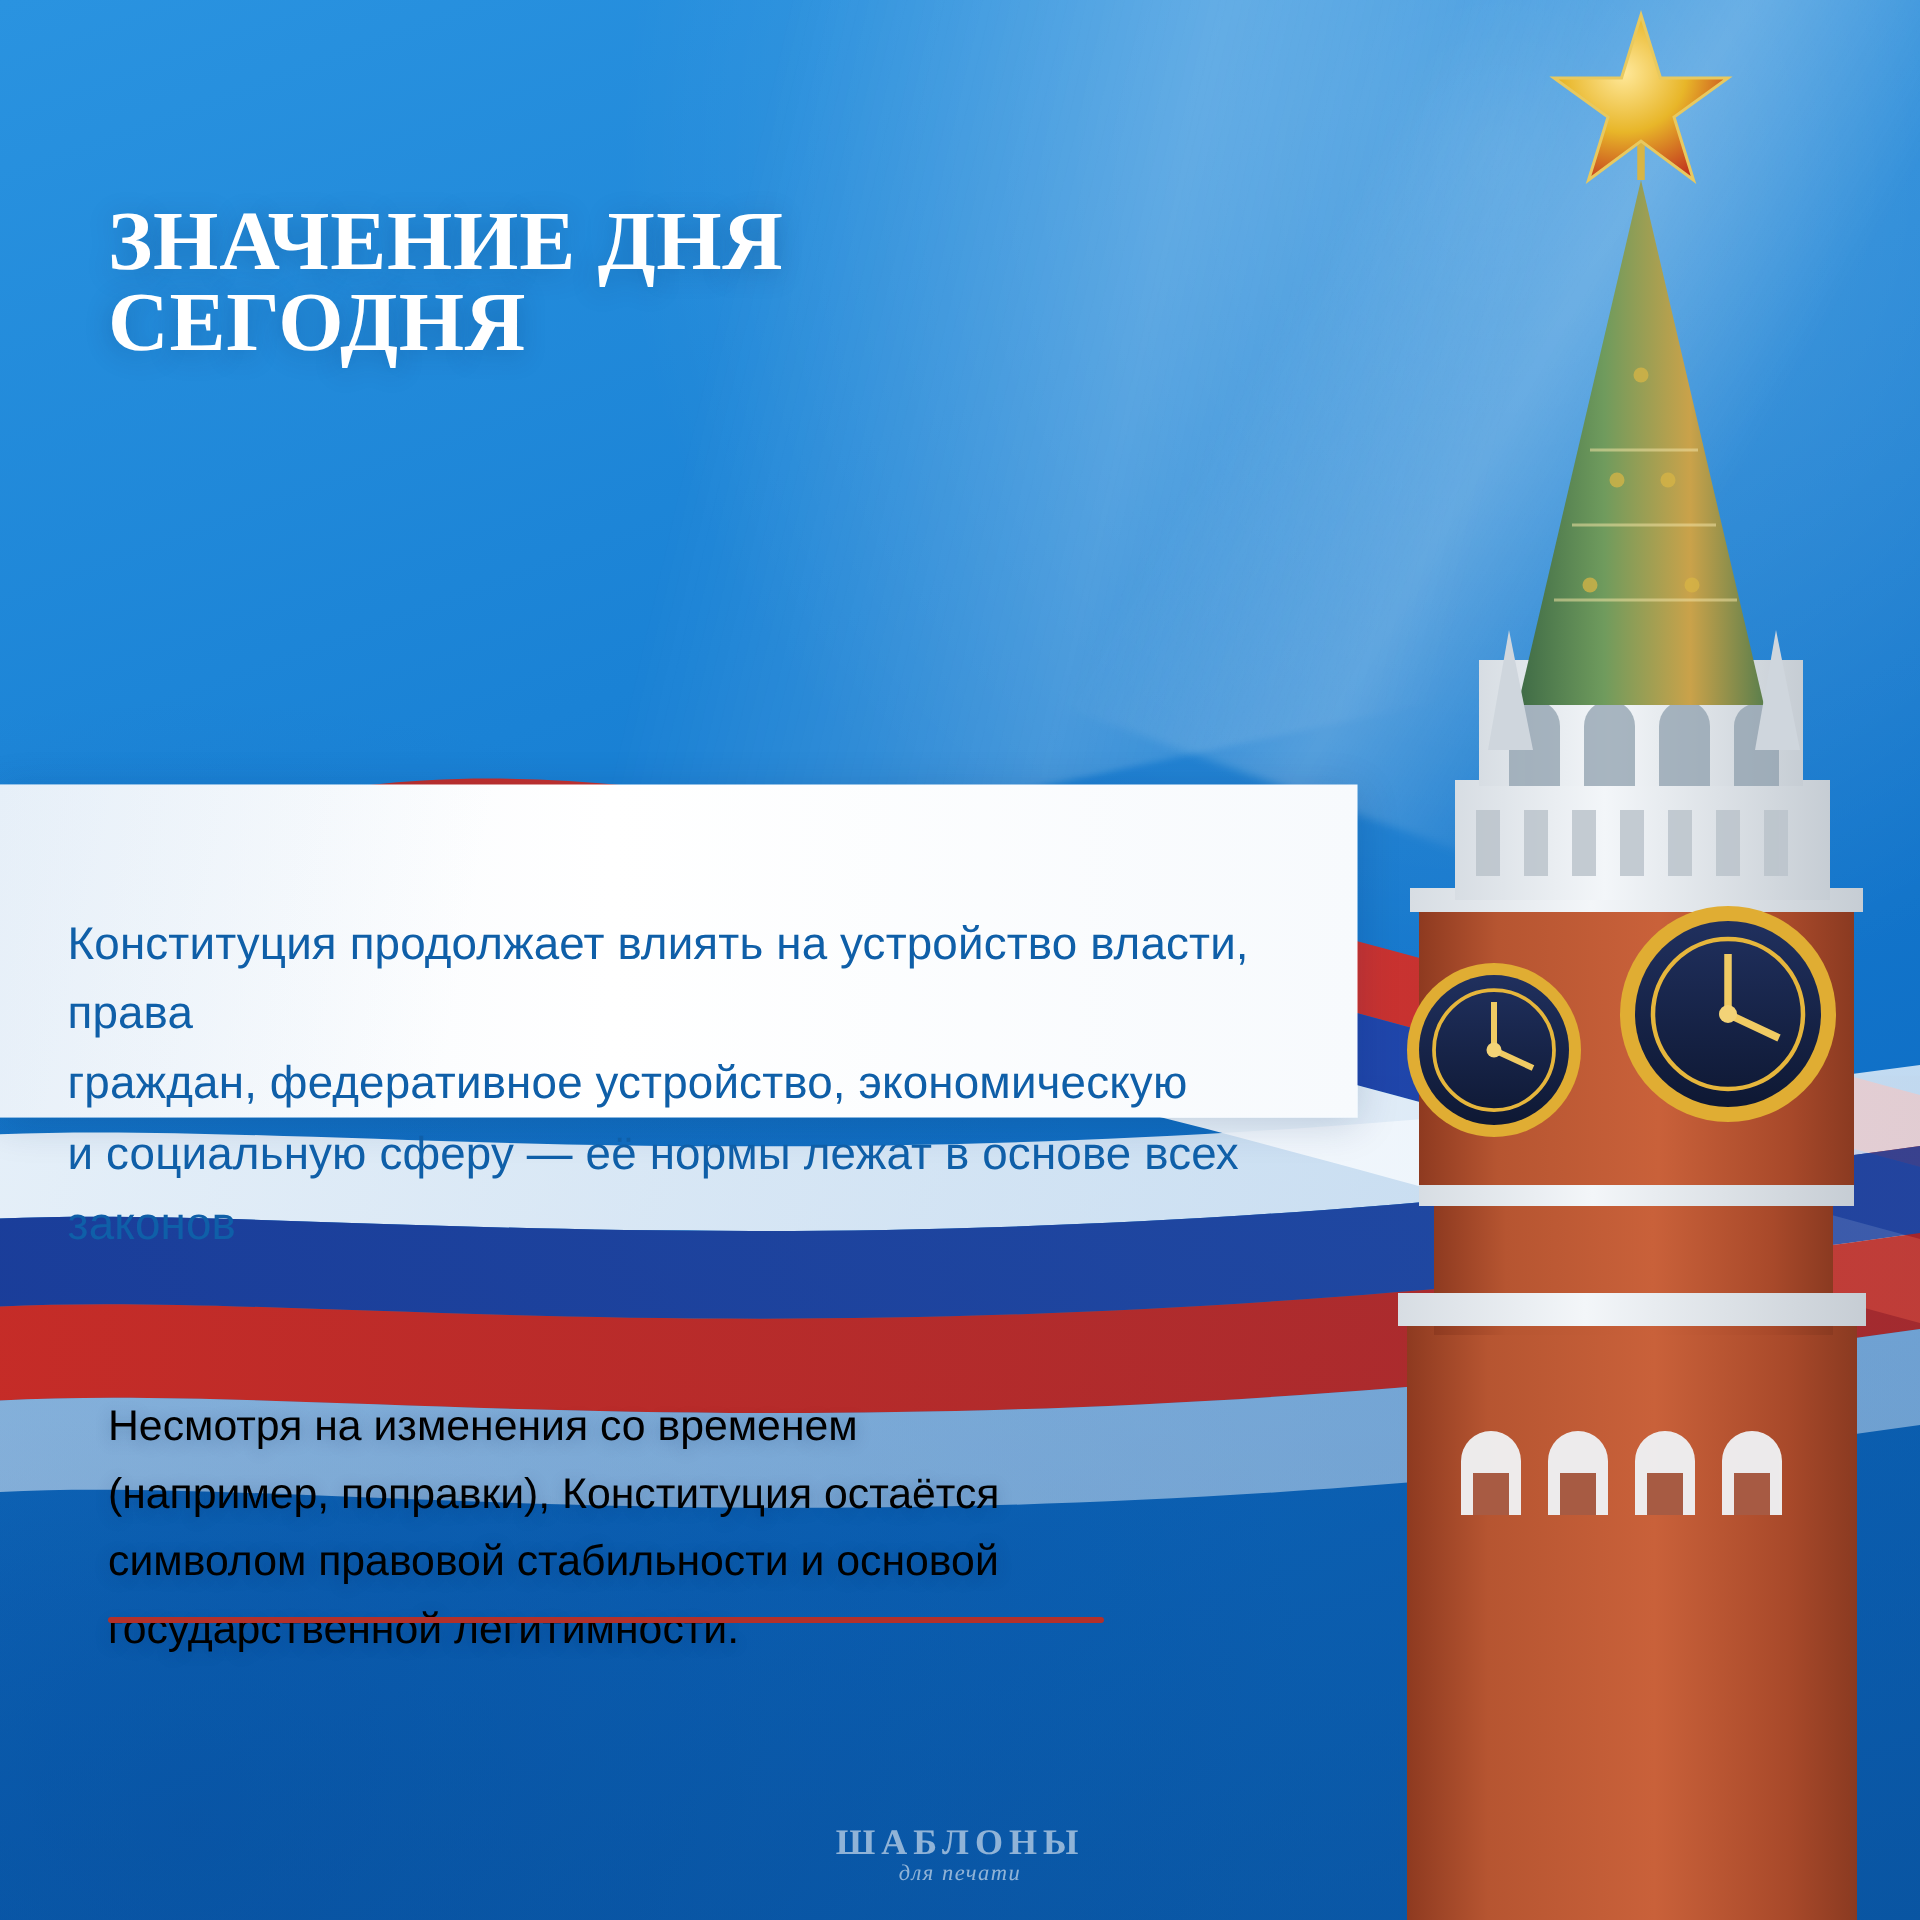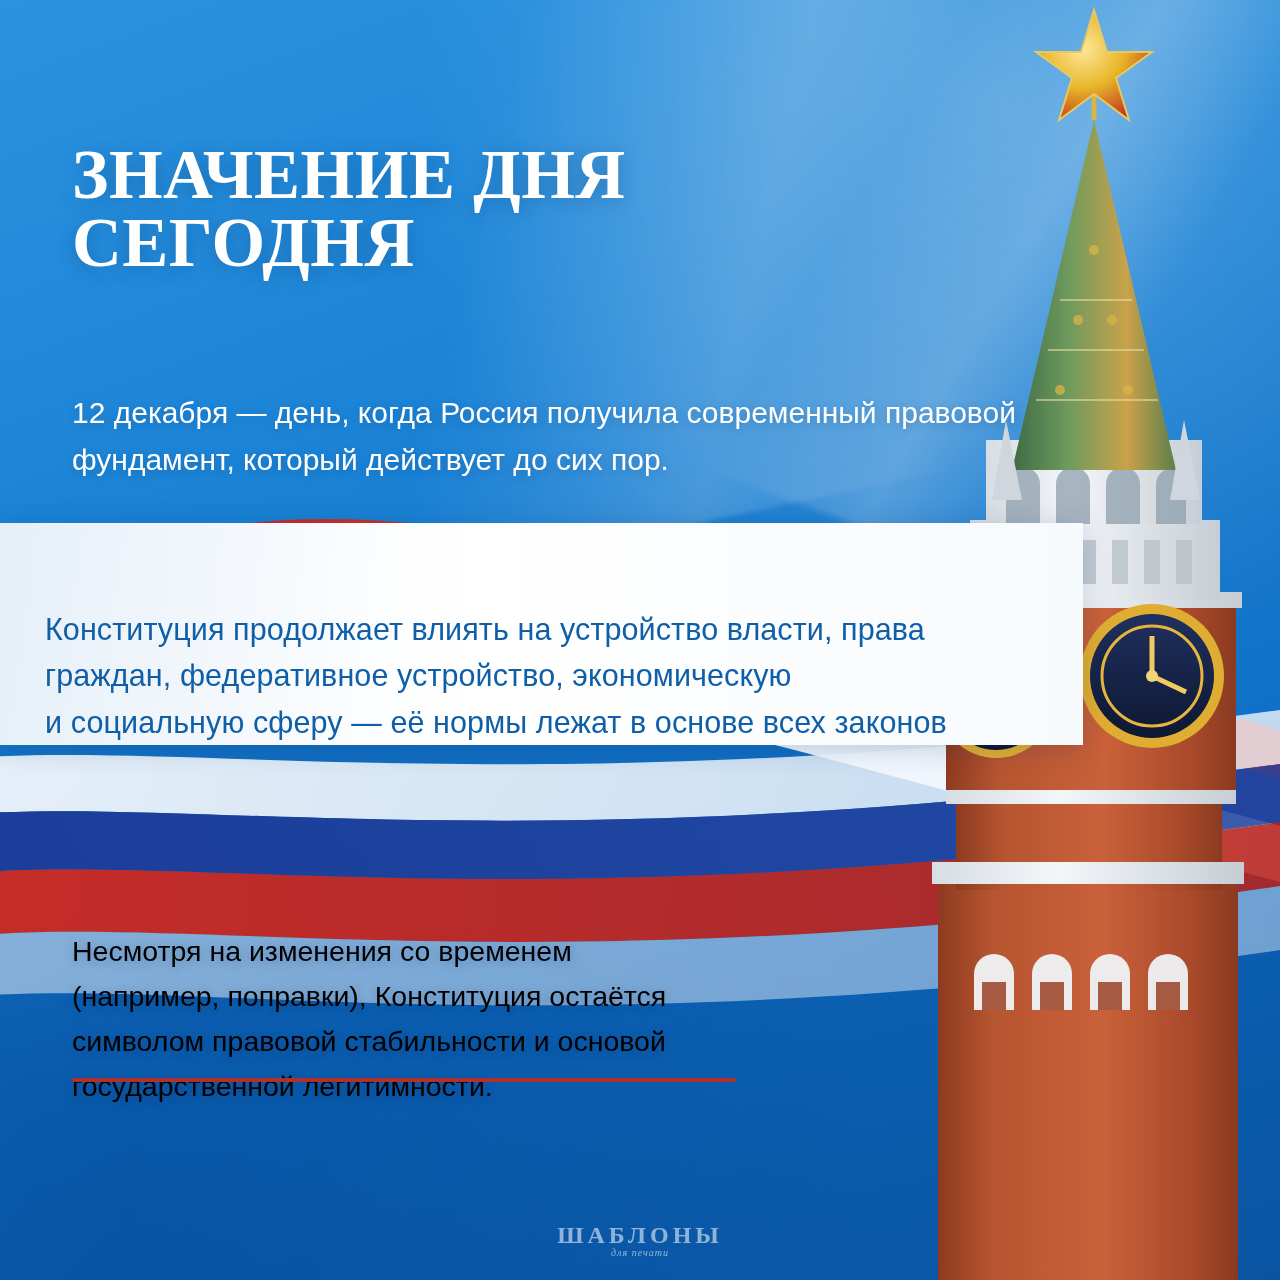--- a/index.html
+++ b/index.html
@@ -59,21 +59,21 @@
     position: absolute;
     pointer-events: none;
   }
   .ribbon svg { display: block; }
 
   
   .white-band {
     position: absolute;
     left: 0;
     top: 523px;
-    width: 1083px;
+    width: 905px;
     height: 222px;
     background: linear-gradient(90deg, #f4f8fc 0%, #ffffff 45%, #f7fafd 100%);
     box-shadow: 0 4px 26px rgba(0, 40, 90, 0.18);
   }
   .white-band .band-streak {
     position: absolute;
     inset: 0;
     background: linear-gradient(100deg, rgba(200,220,240,0.45) 0%, rgba(255,255,255,0) 35%);
     opacity: 0.7;
   }
@@ -92,21 +92,21 @@
 
   
   .headline {
     position: absolute;
     left: 72px;
     top: 96px;
     width: 880px;
     color: #ffffff;
     font-family: "Liberation Serif", serif;
     font-weight: bold;
-    font-size: 69px;
+    font-size: 56px;
     line-height: 0.98;
     letter-spacing: 0.5px;
     text-shadow: 0 3px 18px rgba(0, 40, 90, 0.28);
     white-space: pre-line;
   }
 
   
   .intro {
     position: absolute;
     left: 72px;
@@ -155,21 +155,21 @@
   }
   .watermark .wm-main {
     font-family: Liberation Serif, serif;
     font-weight: bold;
     font-size: 24px;
     letter-spacing: 4px;
   }
   .watermark .wm-sub {
     font-family: "Liberation Serif", serif;
     font-style: italic;
-    font-size: 10px;
+    font-size: 15px;
     letter-spacing: 1px;
     margin-top: -2px;
   }
 
   
   .tower {
     position: absolute;
     right: 0;
     bottom: 0;
     width: 520px;
@@ -344,22 +344,20 @@
       <g>
         <line x1="334" y1="120" x2="334" y2="70" stroke="#d8b545" stroke-width="5"></line>
         <path d="M334,10 L347,52 L392,52 L356,78 L369,120 L334,94 L299,120 L312,78 L276,52 L321,52 Z" fill="url(#starg)" stroke="#e8c95f" stroke-width="2"></path>
       </g>
     </svg>
   </div>
 
   <h1 class="headline">ЗНАЧЕНИЕ ДНЯ
 СЕГОДНЯ</h1>
 
-  <p class="intro">12 декабря — день, когда Россия получила современный правовой
-фундамент, который действует до сих пор.</p>
 
   <div class="white-band">
     <div class="band-streak"></div>
     <p class="band-text">Конституция продолжает влиять на устройство власти, права
 граждан, федеративное устройство, экономическую
 и социальную сферу — её нормы лежат в основе всех законов</p>
   </div>
 
   <p class="bottom-text">Несмотря на изменения со временем
 (например, поправки), Конституция остаётся

